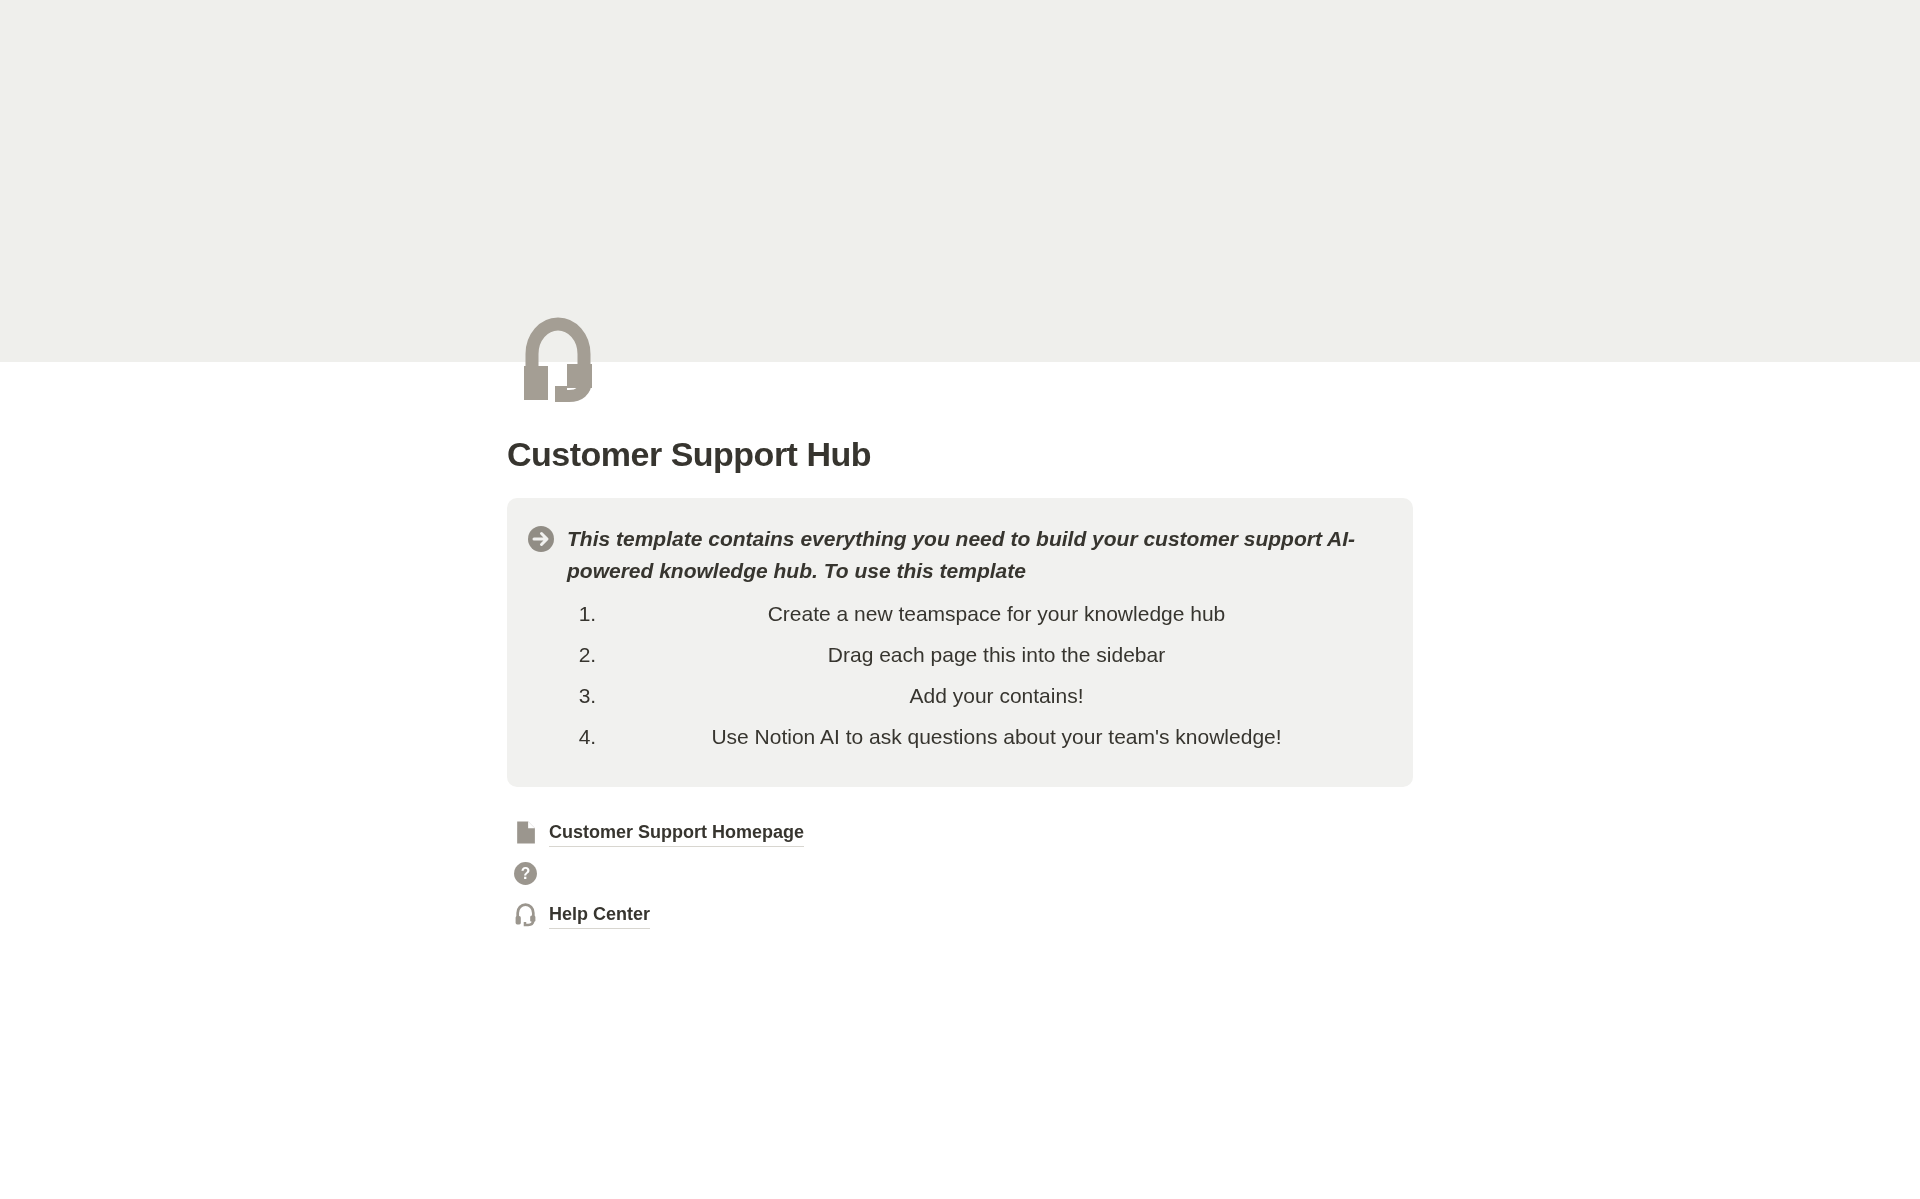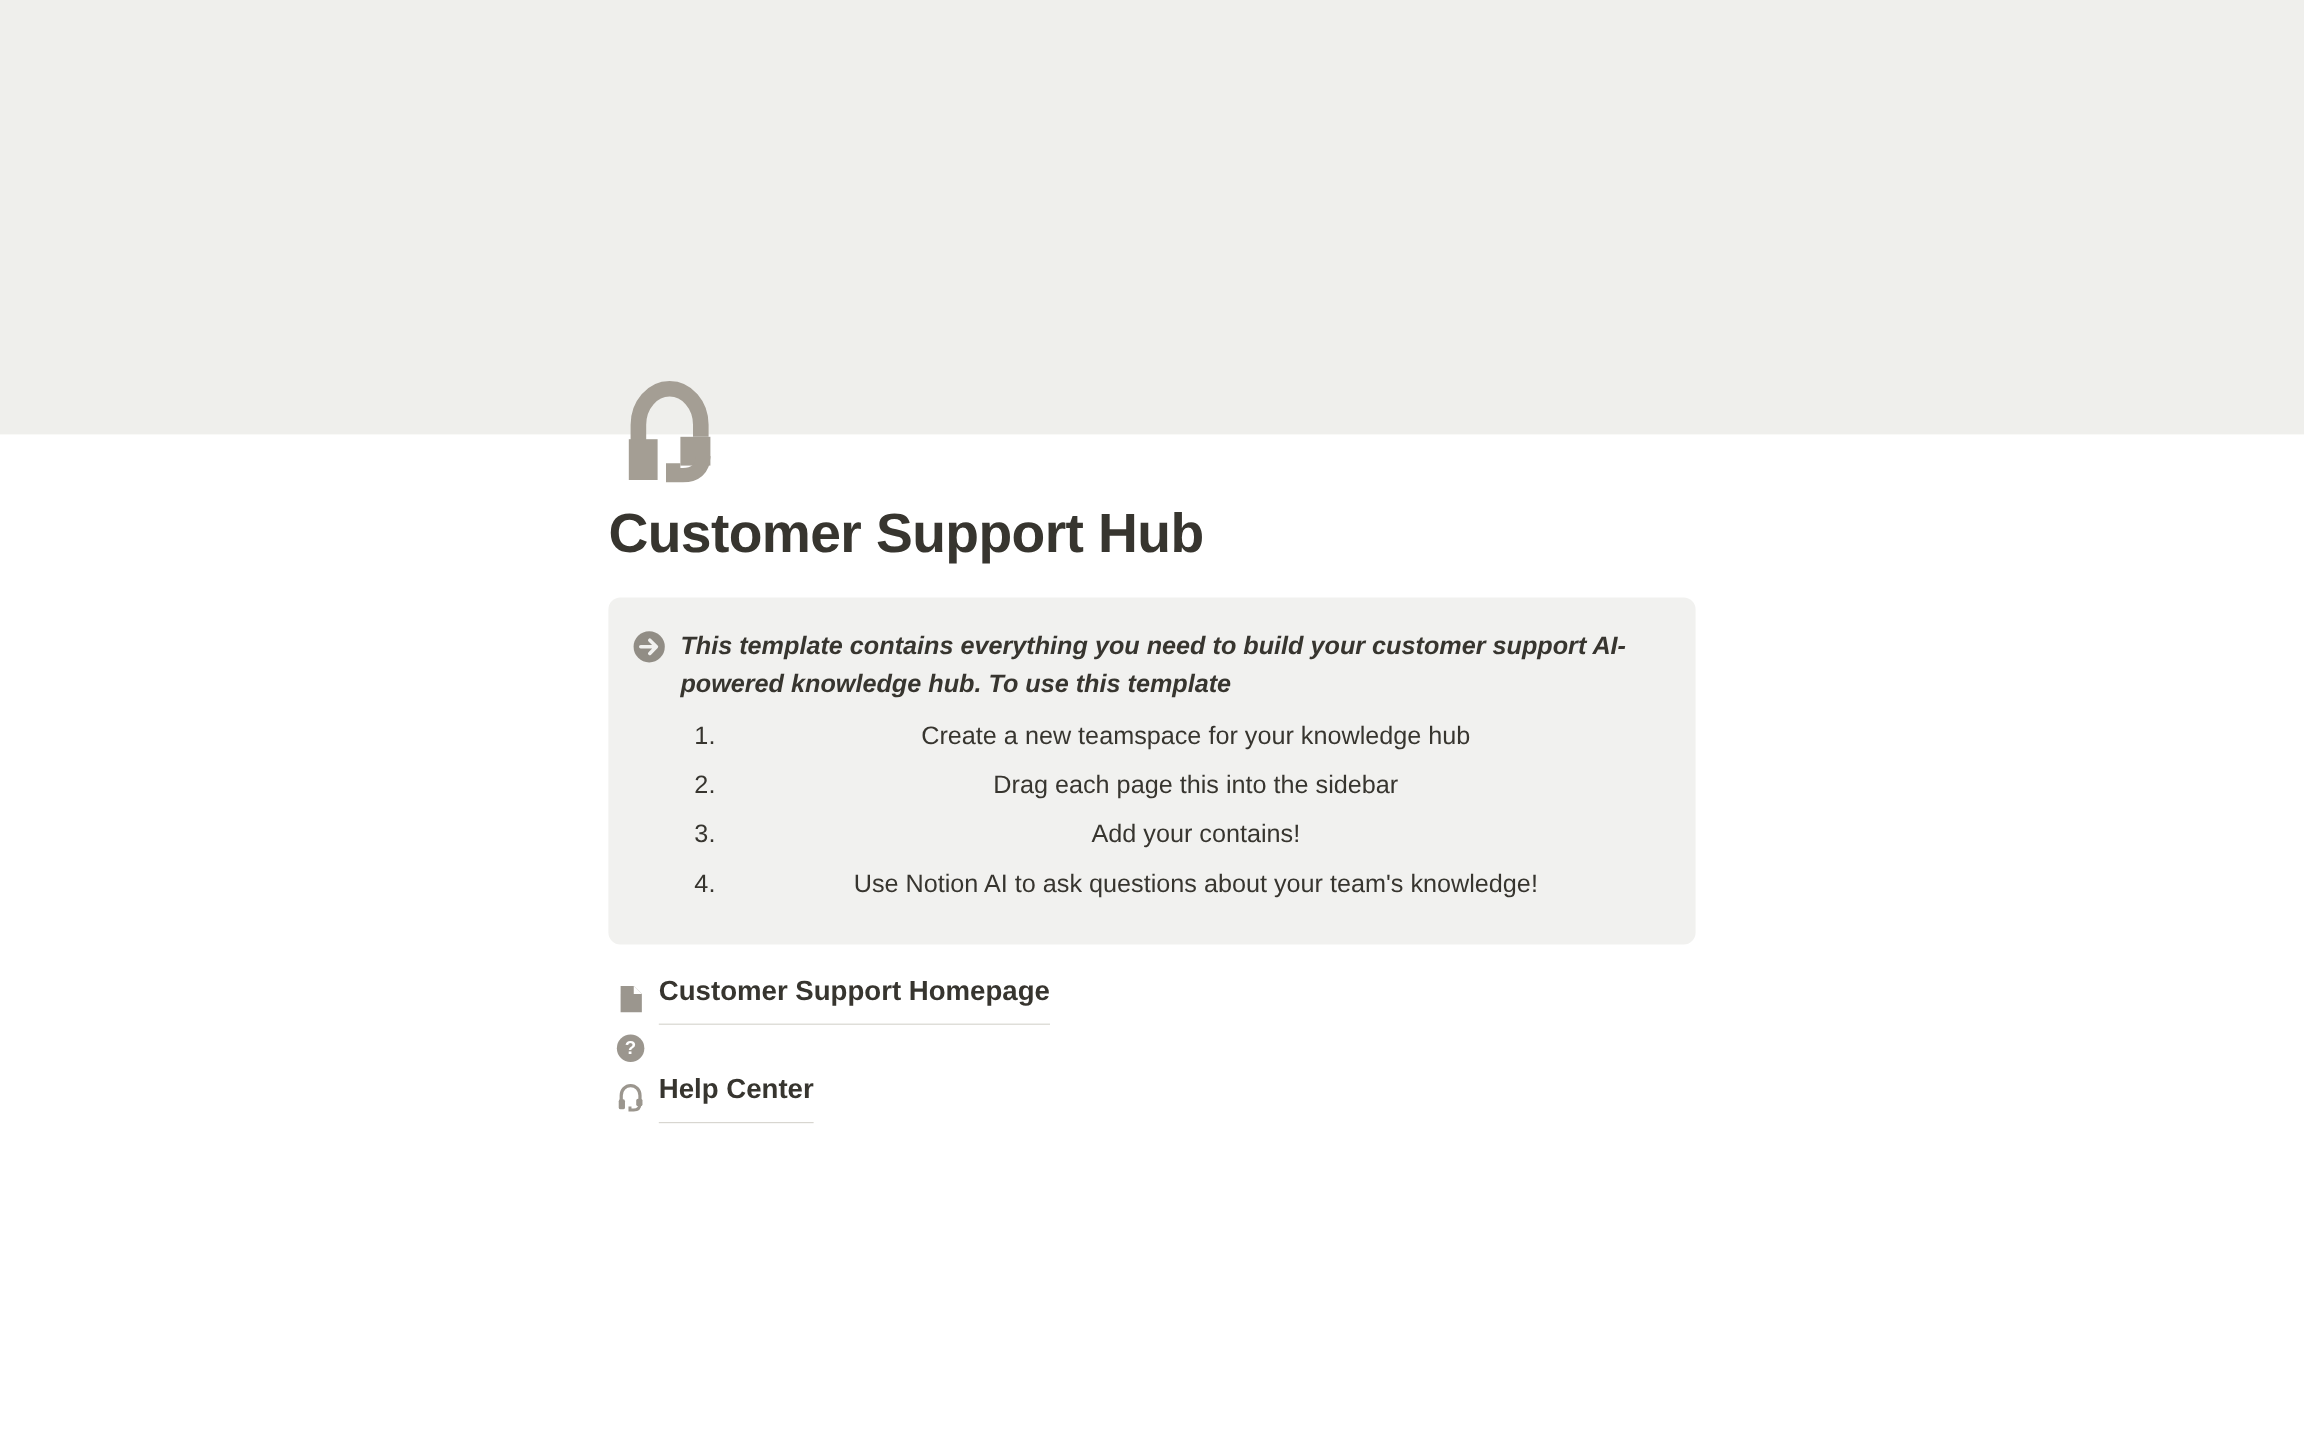--- a/index.html
+++ b/index.html
@@ -22,22 +22,22 @@
     position:absolute;top:0;left:0;width:1920px;height:362px;
     background:var(--cover);
   }
   .content{position:absolute;left:507px;top:0;width:906px;}
   .page-icon{
     position:absolute;left:14px;top:314px;width:74px;height:88px;
     color:var(--icon-large);cursor:pointer;
   }
   .page-icon svg{width:100%;height:100%;display:block;}
   .title{
-    position:absolute;left:0;top:416px;margin:0;
-    font-size:46px;line-height:56px;font-weight:700;letter-spacing:-0.5px;
+    position:absolute;left:0;top:426px;margin:0;
+    font-size:34px;line-height:56px;font-weight:700;letter-spacing:-0.5px;
     white-space:nowrap;
   }
   .callout{
     position:absolute;left:0;top:498px;width:906px;
     background:var(--callout-bg);border-radius:10px;
     padding:25px 28px 22px 20px;
   }
   .callout-head{display:flex;align-items:flex-start;}
   .callout-icon{
     width:28px;height:28px;flex:none;margin-top:2px;color:var(--arrow);
@@ -57,22 +57,22 @@
   .links{position:absolute;left:0;top:812px;}
   .link-row{
     display:flex;align-items:center;height:41px;cursor:pointer;
   }
   .link-icon{
     width:25px;height:25px;flex:none;margin-left:6px;color:var(--icon-small);
     display:flex;align-items:center;justify-content:center;
   }
   .link-icon svg{width:25px;height:25px;display:block;}
   .link-label{
-    margin-left:11px;font-size:23px;line-height:28px;font-weight:600;
-    border-bottom:1.5px solid var(--underline);padding-bottom:14px;
+    margin-left:11px;font-size:18px;line-height:28px;font-weight:600;
+    border-bottom:1.5px solid var(--underline);padding-bottom:0;
     white-space:nowrap;
   }
 </style>
 </head>
 <body>
 
 <div class="cover"></div>
 
 <div class="content">
 

